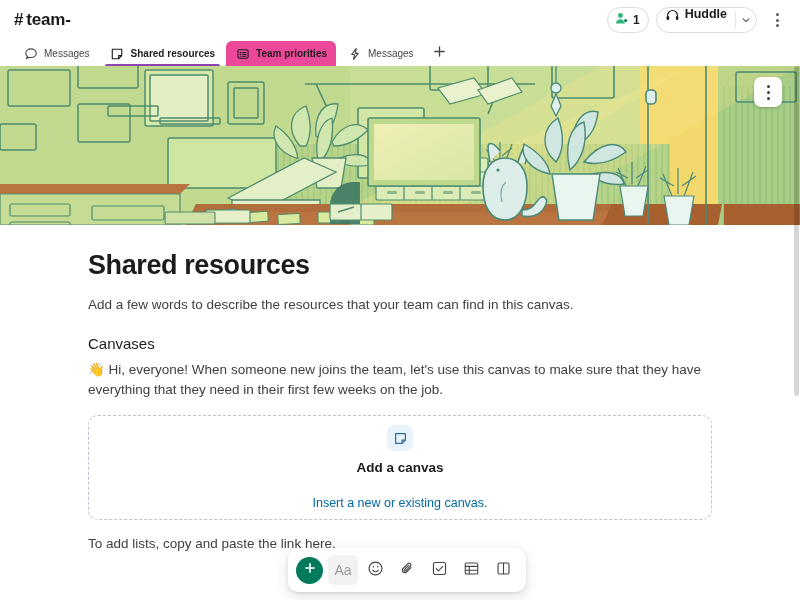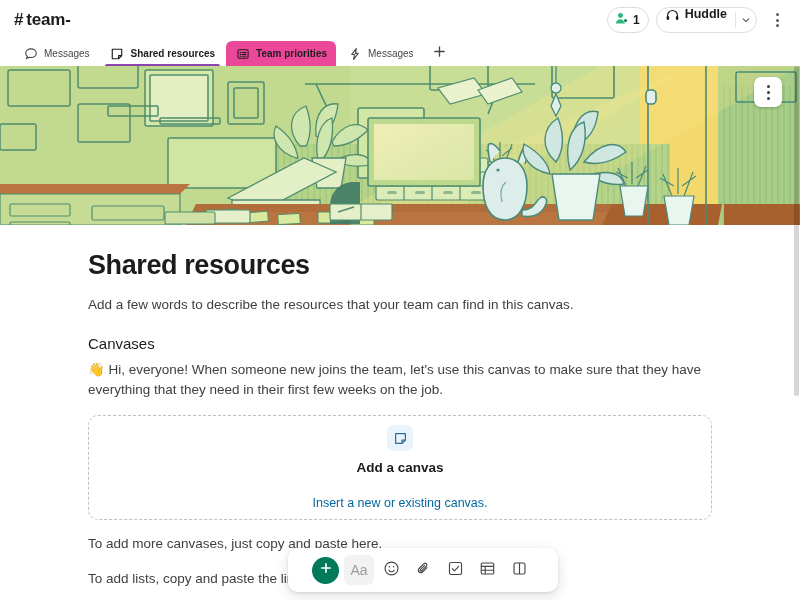--- a/index.html
+++ b/index.html
@@ -134,21 +134,21 @@
     width: 26px; height: 26px; border-radius: 7px; background: #e8f3fb;
     display: flex; align-items: center; justify-content: center; margin-bottom: 9px;
   }
   .dz-title { font-size: 13.5px; font-weight: 700; color: #1d1c1d; line-height: 1.2; margin-bottom: 19px; }
   .dz-sub { font-size: 12.5px; color: #0369a1; line-height: 1.2; }
 
   
   .format-toolbar {
     position: absolute; left: 288px; top: 548px;
     display: flex; align-items: center; gap: 2px;
-    height: 44px; padding: 0 24px;
+    height: 44px; padding: 0 8px;
     background: #ffffff; border-radius: 10px;
     box-shadow: 0 1px 3px rgba(0,0,0,.10), 0 4px 14px rgba(0,0,0,.13);
     z-index: 40;
   }
   .tb-plus {
     width: 27px; height: 27px; border-radius: 50%; background: #007a5a;
     display: flex; align-items: center; justify-content: center;
     cursor: pointer; flex: none; margin-right: 3px;
   }
   .tb-btn {
@@ -484,21 +484,20 @@
         <div class="dz-icon">
           <svg width="15" height="15" viewBox="0 0 16 16" fill="none" stroke="#2d6f9e" stroke-width="1.3" stroke-linejoin="round">
             <path d="M2.8 2.8h10.4v7L9.6 13.2H2.8z"></path>
             <path d="M13.2 9.8H9.6v3.4"></path>
           </svg>
         </div>
         <div class="dz-title">Add a canvas</div>
         <div class="dz-sub">Insert a new or existing canvas.</div>
       </div>
 
-      <p class="doc-para doc-para-tight">To add more canvases, just copy and paste here.</p>
 
 
       <p class="doc-para">To add lists, copy and paste the link here.</p>
 
     </div>
   </div>
 
   <div class="format-toolbar">
 
     <div class="tb-plus">

